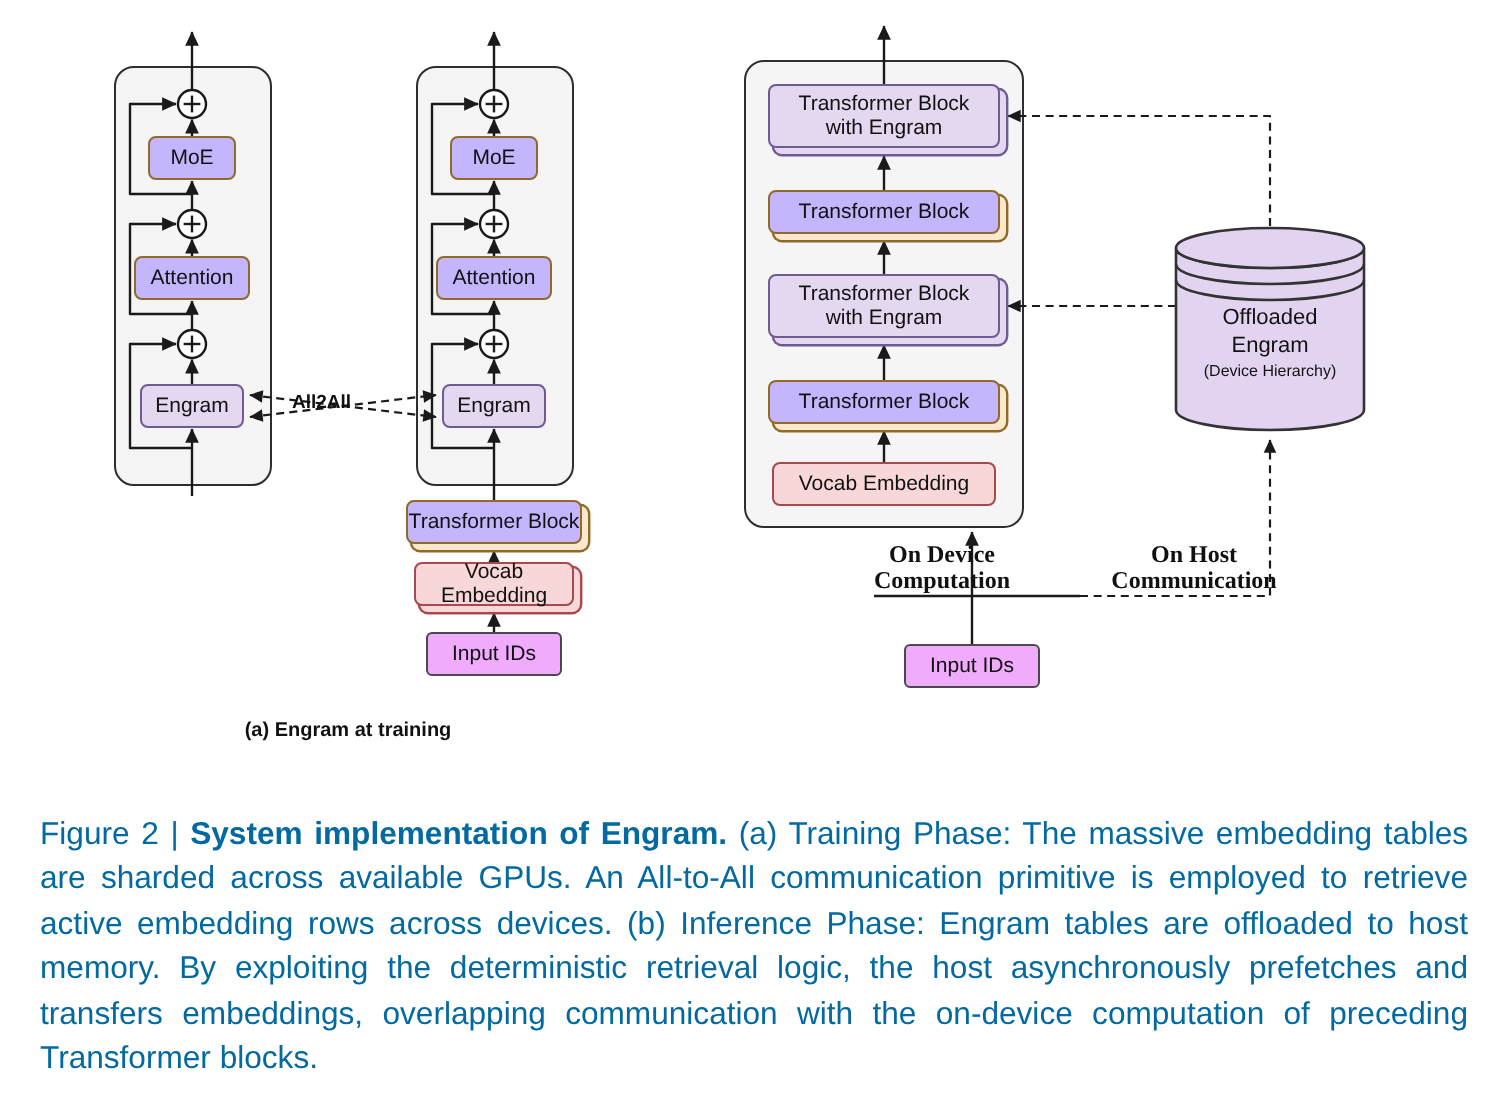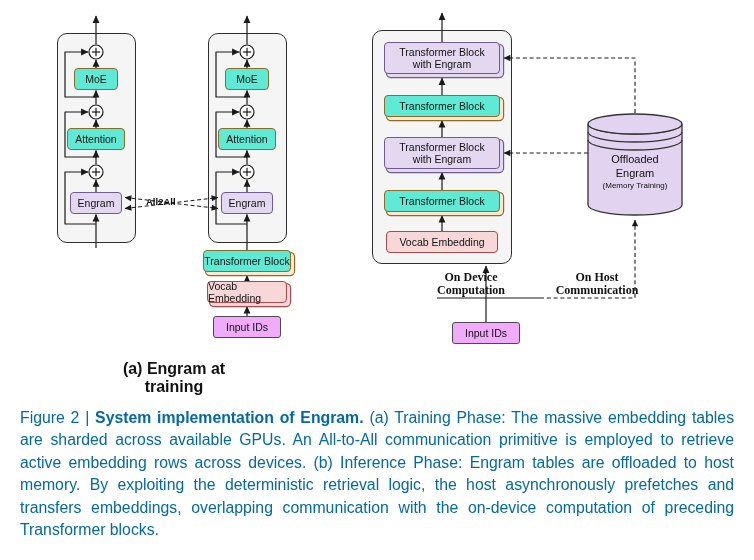--- a/index.html
+++ b/index.html
@@ -1,30 +1,30 @@
 <!DOCTYPE html>
 <html><head>
 <meta charset="utf-8">
 <style>
   * { margin:0; padding:0; box-sizing:border-box; }
   html,body { background:#ffffff; }
   body { width:754px; height:560px; font-family:"Liberation Sans",sans-serif; color:#111; }
   .canvas { position:relative; width:754px; height:560px; background:#fff; overflow:hidden; }
   .panel-container { position:absolute; background:#F5F5F5; border:1.4px solid #2E2E2E; border-radius:10px; }
   .box { position:absolute; display:flex; flex-direction:column; align-items:center; justify-content:center;
-         text-align:left; font-size:10.5px; line-height:12px; color:#111; border:1.2px solid; border-radius:4px; }
-  .orange { background:#5eead4; border-color:#8F6A28; }
+         text-align:center; font-size:10.5px; line-height:12px; color:#111; border:1.2px solid; border-radius:4px; }
+  .orange { background:#c4b5fd; border-color:#8F6A28; }
   .orange.stacked { box-shadow:3px 3px 0 0 #FCE8CC, 3px 3px 0 1.2px #8F6A28; }
   .purple { background:#E4D7F0; border-color:#6F5A93; }
   .purple.stacked { box-shadow:3px 3px 0 0 #E4D7F0, 3px 3px 0 1.2px #6F5A93; }
   .pink { background:#F8D7D8; border-color:#A8494F; }
   .pink.stacked { box-shadow:3px 3px 0 0 #F8D7D8, 3px 3px 0 1.2px #A8494F; }
   .white-box { background:#f0abfc; border-color:#4A4A4A; border-radius:3px; }
   svg.overlay { position:absolute; left:0; top:0; }
-  .panel-caption { position:absolute; font-size:16px; font-weight:bold; text-align:center; }
+  .panel-caption { position:absolute; font-size:10px; font-weight:bold; text-align:center; }
   .ann-label { position:absolute; font-size:12px; font-weight:bold; line-height:12.5px; text-align:center;font-family:Liberation Serif, serif; }
   .all2all { position:absolute; font-size:9.5px; font-weight:bold; text-align:left; }
   .cyl-label { position:absolute; text-align:center; font-size:11px; line-height:14px; }
   .cyl-label .small { font-size:8px; line-height:11px; display:block; }
   .blk-line { display:block; }
   .fig-caption { position:absolute; left:20px; top:407px; width:714px; font-family:Liberation Sans, sans-serif;
                  font-size:15.8px; line-height:22.4px; text-align:justify; color:#0369a1; }
 </style>
 </head>
 <body>
@@ -143,21 +143,21 @@
     <span class="blk-line">Transformer Block</span>
     <span class="blk-line">with Engram</span>
   </div>
   <div class="box orange stacked" style="left:384px;top:190px;width:116px;height:22px">Transformer Block</div>
   <div class="box pink" style="left:386px;top:231px;width:112px;height:22px">Vocab Embedding</div>
   <div class="box white-box" style="left:452px;top:322px;width:68px;height:22px">Input IDs</div>
 
   <div class="cyl-label" style="left:588px;top:152px;width:94px">
     <span class="blk-line">Offloaded</span>
     <span class="blk-line">Engram</span>
-    <span class="small">(Memory Training)</span>
+    <span class="small">(Device Hierarchy)</span>
   </div>
 
   <div class="ann-label" style="left:429px;top:271px;width:84px">
     <span class="blk-line">On Device</span>
     <span class="blk-line">Computation</span>
   </div>
   <div class="ann-label" style="left:550px;top:271px;width:94px">
     <span class="blk-line">On Host</span>
     <span class="blk-line">Communication</span>
   </div>

